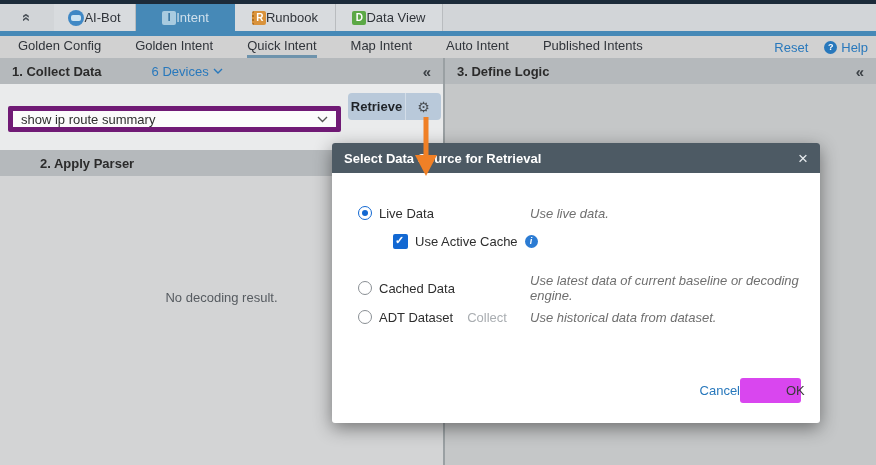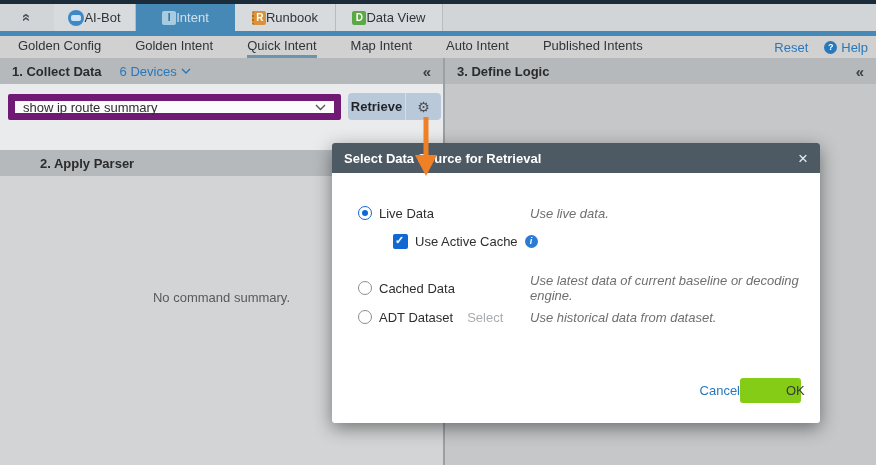--- a/index.html
+++ b/index.html
@@ -34,34 +34,34 @@
   .subnav .item.active { border-bottom:3px solid #6e93ac; }
   .subnav .spacer { flex:1; }
   .link { color:#2878bc; cursor:pointer; }
   .reset { margin-right:16px; }
   .helpwrap { display:flex; align-items:center; gap:4px; cursor:pointer; }
   .qicon { width:13px; height:13px; border-radius:50%; background:#2878bc; color:#fff; font-size:9px;
     font-weight:bold; display:flex; align-items:center; justify-content:center; }
 
   
   .panel-header { position:absolute; height:26px; background:#b5b9bc; display:flex; align-items:center;
-    padding:0 12px; font-size:13px; font-weight:bold; color:#2b2b2b; }
+    padding:0 12px; font-size:13px; font-weight:bold; color:#2b2b2b;gap:32px; }
   .ph-collect { left:0; top:58px; width:443px; }
   .ph-parser  { left:0; top:150px; width:443px;padding-left:40px; }
   .ph-logic   { left:445px; top:58px; width:431px; }
   .chev-collapse { margin-left:auto; font-size:15px; font-weight:bold; color:#3c4146; cursor:pointer; }
   .devices { margin-left:18px; font-weight:normal; font-size:13px; display:flex; align-items:center; gap:4px; }
 
   .collect-body { position:absolute; left:0; top:84px; width:443px; height:66px; background:#eaebec; }
   .parser-body  { position:absolute; left:0; top:176px; width:443px; height:289px; background:#d3d4d5; }
   .logic-body   { position:absolute; left:445px; top:84px; width:431px; height:381px; background:#c5c7c8; }
   .vdivider { position:absolute; left:443px; top:58px; width:2px; height:407px; background:#9aa0a3; }
 
-  .cmd-select { position:absolute; left:8px; top:10px; width:333px; height:26px; background:#fbfbfb;
-    border:7px solid #701a75; border-radius:2px; display:flex; align-items:center; padding:0 8px;
+  .cmd-select { position:absolute; left:8px; top:22px; width:333px; height:26px; background:#fbfbfb;
+    border:5px solid #701a75; border-radius:2px; display:flex; align-items:center; padding:0 8px;
     font-size:13px; color:#2e2e2e; cursor:pointer; }
   .cmd-select .sel-chev { margin-left:auto; }
   .retrieve-group { position:absolute; left:348px; top:9px; width:93px; height:27px; background:#b9c9da;
     border-radius:4px; display:flex; align-items:stretch; overflow:hidden; }
   .retrieve-btn { width:57px; display:flex; align-items:center; justify-content:center; font-size:13px;
     font-weight:bold; color:#1f2328; cursor:pointer; }
   .gear-btn { width:36px; display:flex; align-items:center; justify-content:center;
     border-left:1px solid #d3dde8; color:#4a4f54; font-size:14px; cursor:pointer; }
   .parser-empty { position:absolute; left:0; top:114px; width:100%; text-align:center;
     font-size:13px; color:#565b60; }
@@ -82,21 +82,21 @@
   .desc { position:absolute; left:172px; font-style:italic; color:#6f6f6f; font-size:13px; }
   .row-cache { left:61px; }
   .checkbox { width:15px; height:15px; border-radius:2px; background:#1268d2; margin-right:7px;
     position:relative; cursor:pointer; flex:0 0 auto; }
   .checkbox::after { content:"\2713"; position:absolute; left:2px; top:0px; color:#fff; font-size:11px; font-weight:bold; }
   .iicon { width:13px; height:13px; border-radius:50%; background:#2b7bd3; color:#fff; font-size:9px;
     font-style:italic; font-weight:bold; display:flex; align-items:center; justify-content:center; margin-left:7px; cursor:pointer; }
   .select-link { margin-left:14px; color:#a9adb1; cursor:pointer; }
   .modal-footer { position:absolute; right:19px; top:235px; display:flex; align-items:center; }
   .cancel { font-size:13px; }
-  .ok-btn { width:61px; height:25px; background:#84cc16; border:none; border-radius:3px; font-size:13px;
+  .ok-btn { width:61px; height:25px; background:#d946ef; border:none; border-radius:3px; font-size:13px;
     color:#3a3a3a; font-family:"Liberation Sans", sans-serif; cursor:pointer;padding-left:46px; }
 
   .arrow-svg { position:absolute; left:414px; top:117px; z-index:60; pointer-events:none; }
   .chevsvg { display:block; }
 </style>
 </head>
 <body>
 
 <div class="topstrip"></div>
 
@@ -164,21 +164,21 @@
     <div class="gear-btn">
       <span>⚙</span>
     </div>
   </div>
 </div>
 
 <div class="panel-header ph-parser">
   <span>2. Apply Parser</span>
 </div>
 <div class="parser-body">
-  <div class="parser-empty">No command summary.</div>
+  <div class="parser-empty">No decoding result.</div>
 </div>
 
 <div class="panel-header ph-logic">
   <span>3. Define Logic</span>
   <span class="chev-collapse">«</span>
 </div>
 <div class="logic-body"></div>
 
 <div class="modal">
   <div class="modal-header">
@@ -200,21 +200,21 @@
 
   <div class="opt-row row-cached">
     <span class="radio"></span>
     <span>Cached Data</span>
     <span class="desc">Use latest data of current baseline or decoding engine.</span>
   </div>
 
   <div class="opt-row row-adt">
     <span class="radio"></span>
     <span>ADT Dataset</span>
-    <span class="select-link">Select</span>
+    <span class="select-link">Collect</span>
     <span class="desc">Use historical data from dataset.</span>
   </div>
 
   <div class="modal-footer">
     <span class="link cancel">Cancel</span>
     <button class="ok-btn">OK</button>
   </div>
 </div>
 
 <svg class="arrow-svg" width="24" height="60" viewBox="0 0 24 60">

